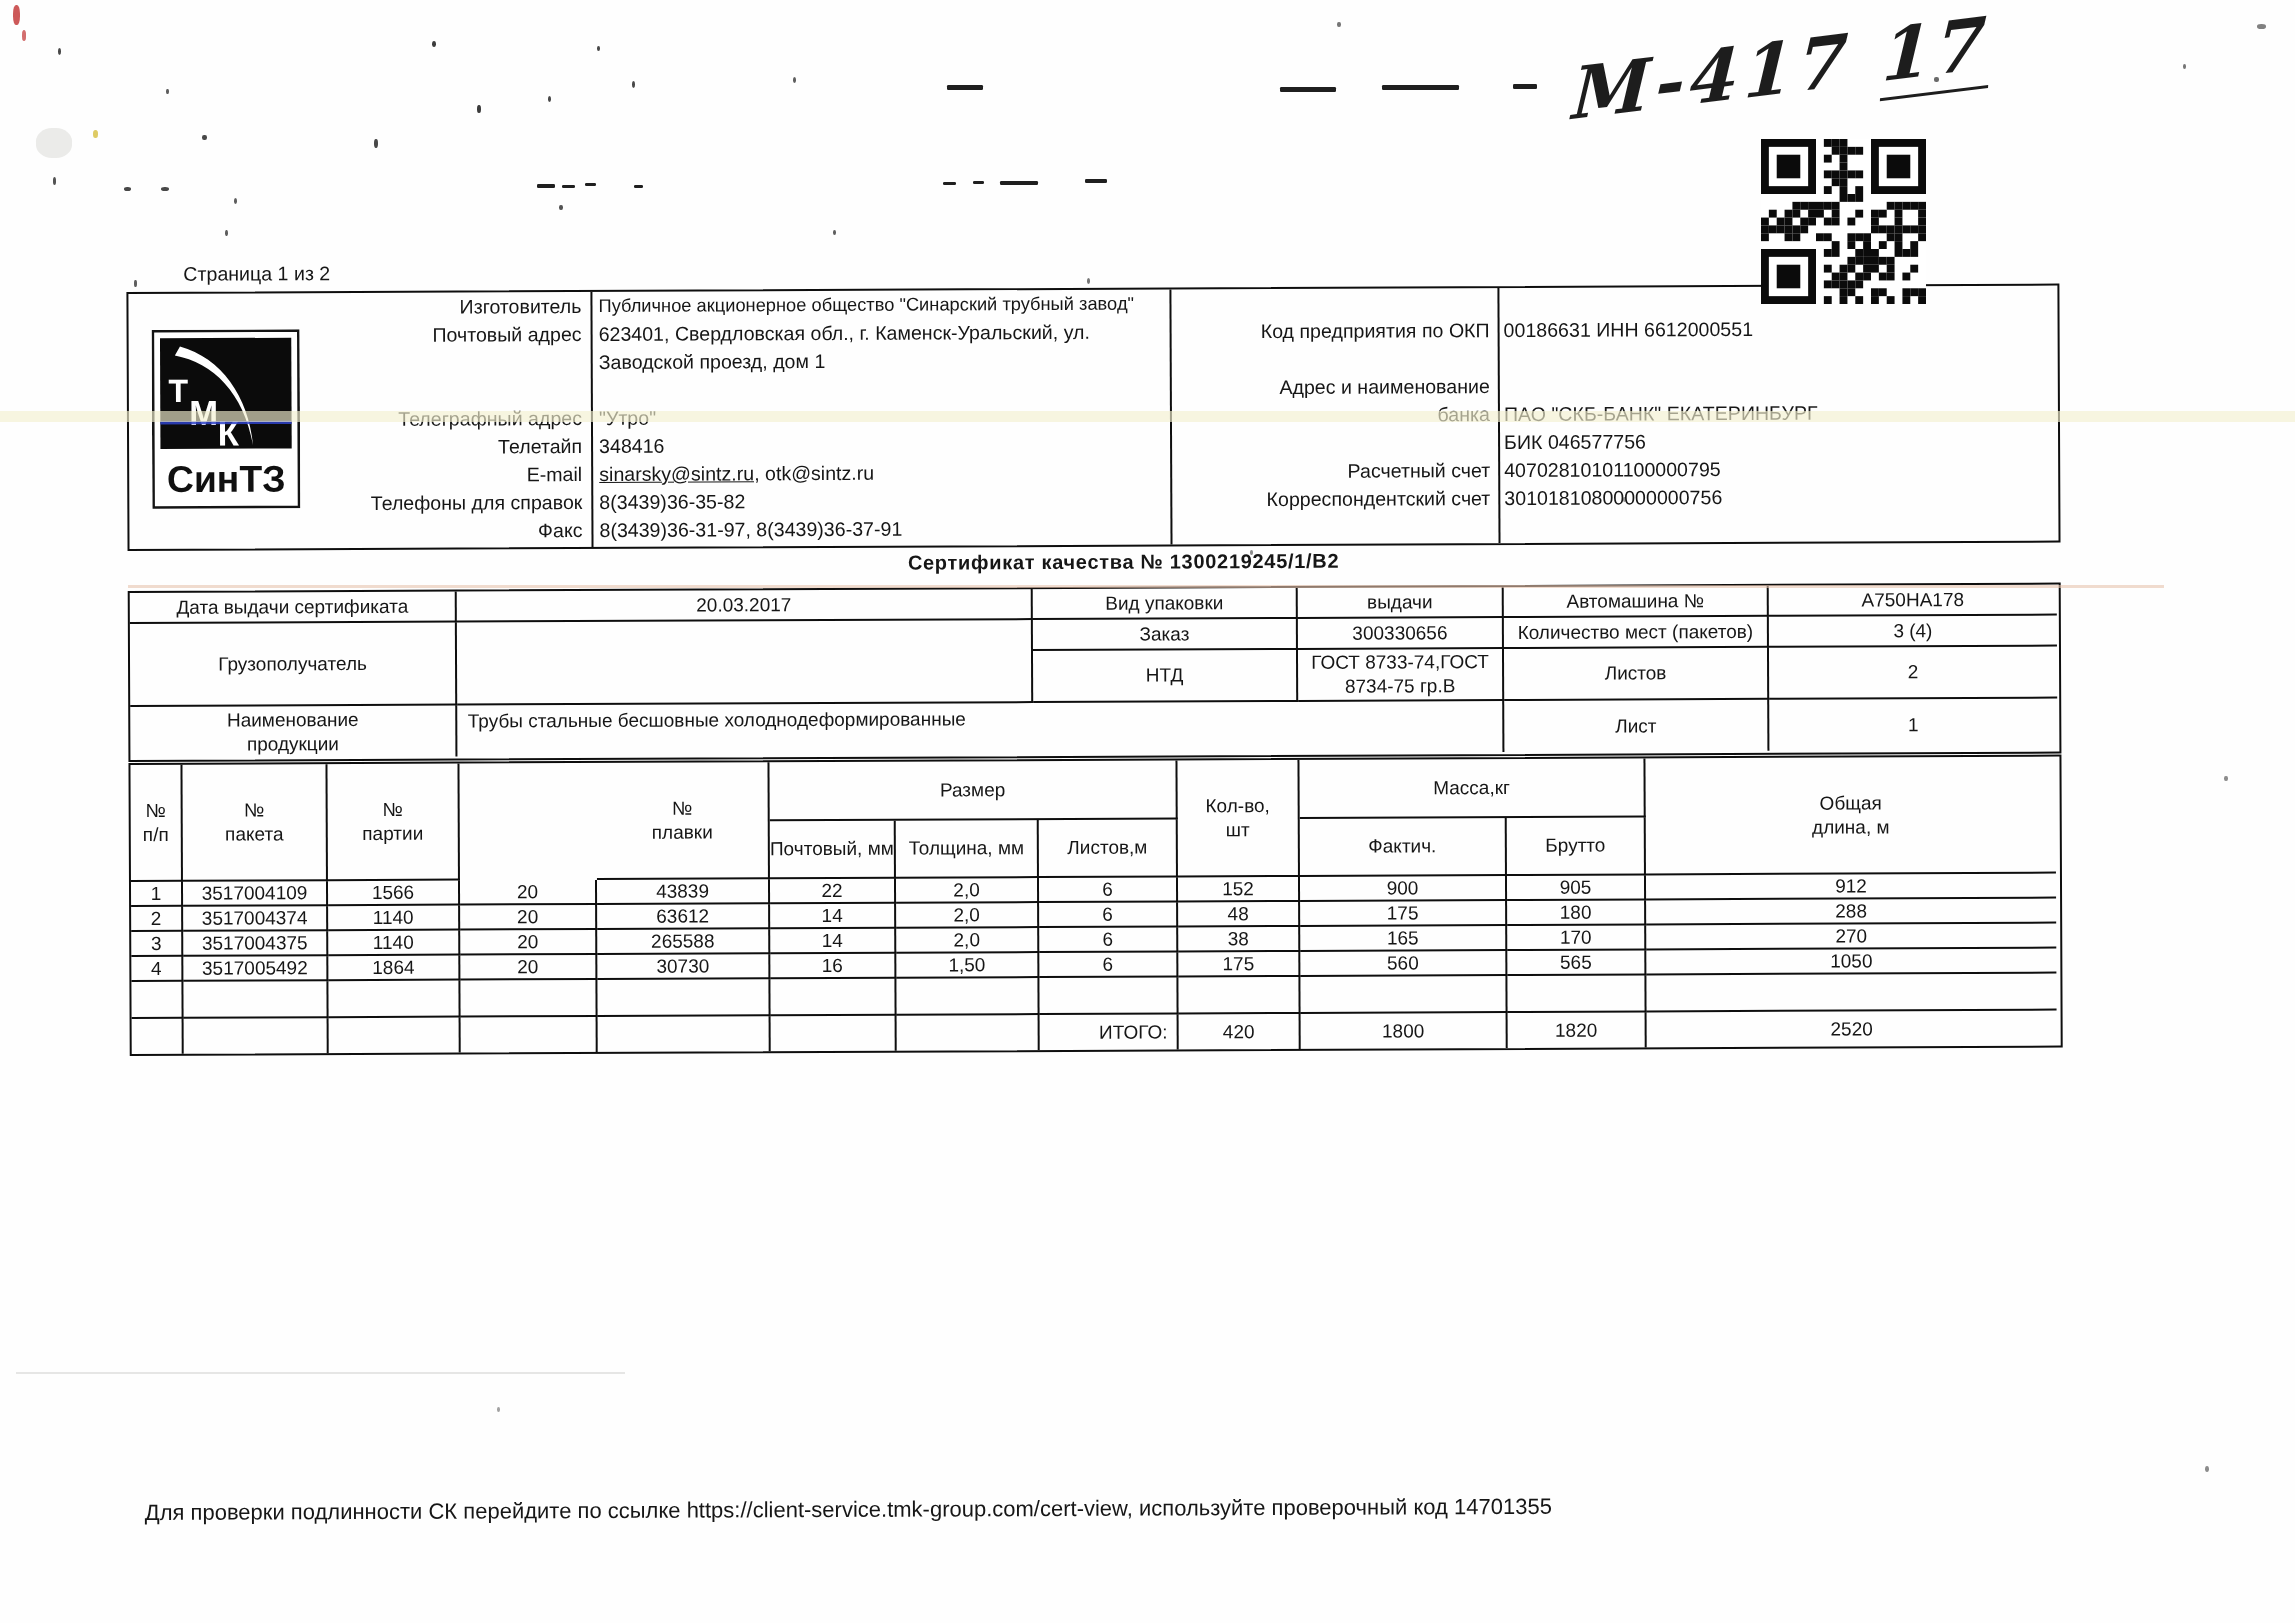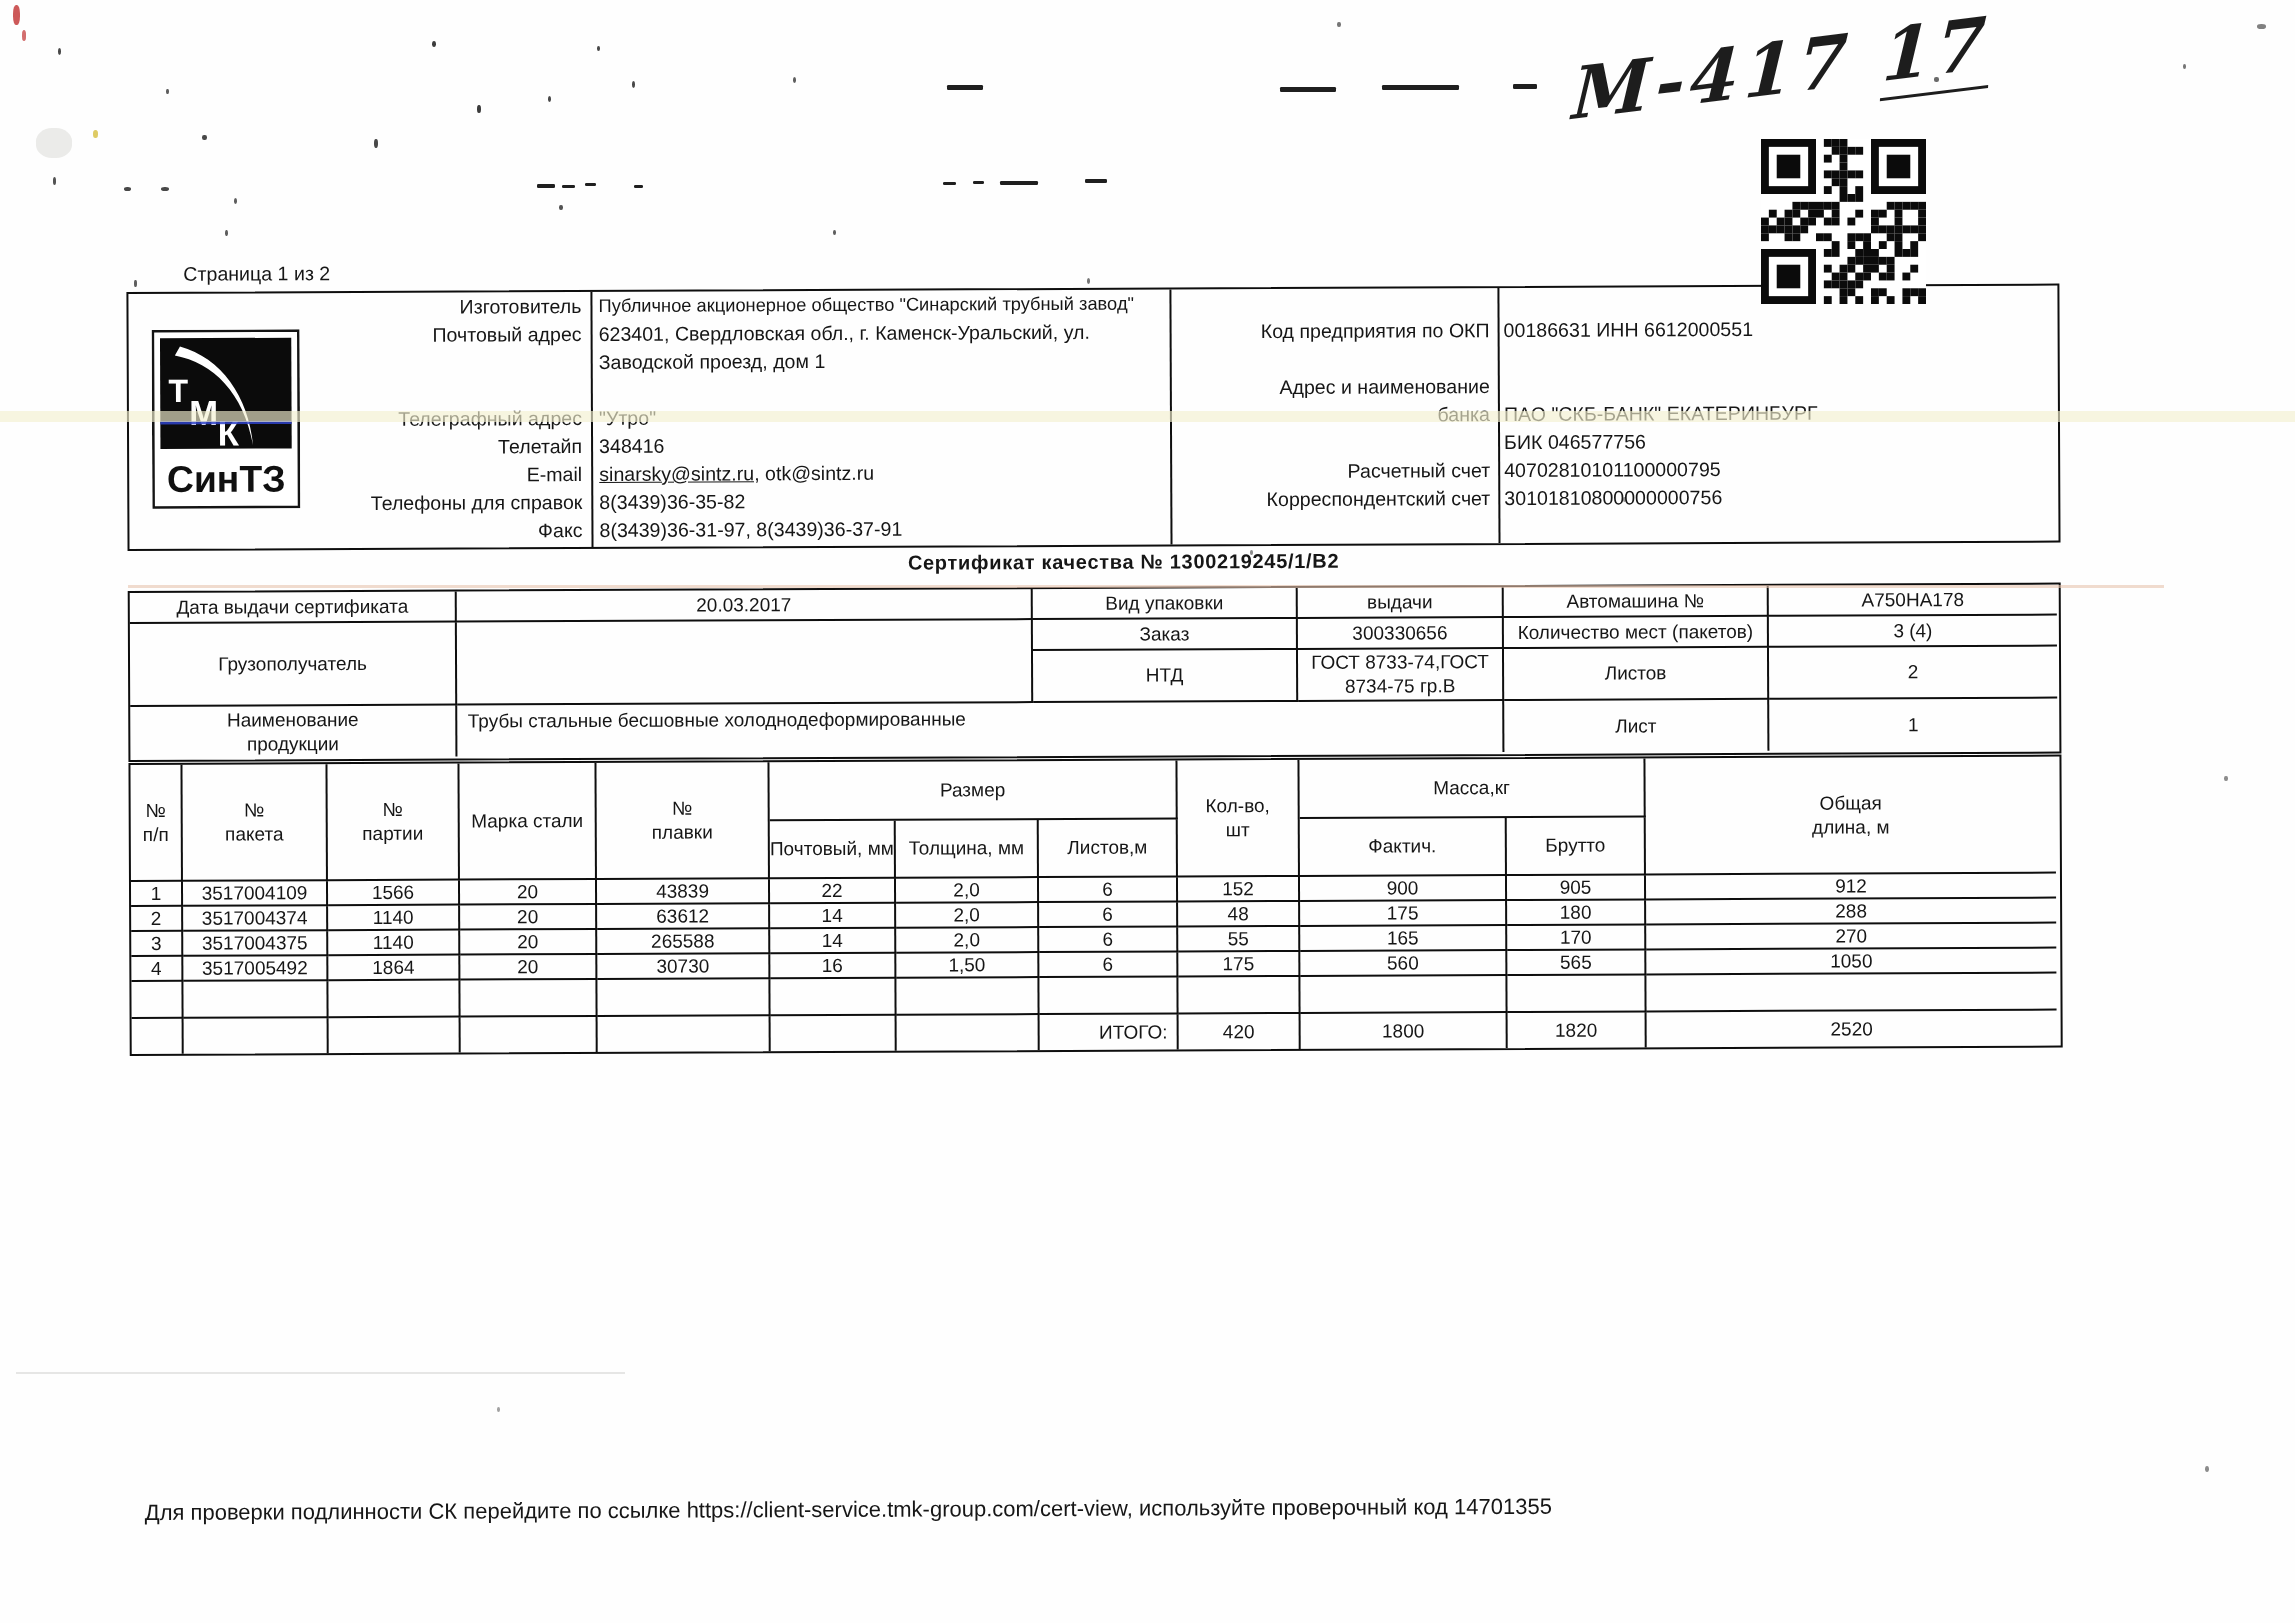--- a/index.html
+++ b/index.html
@@ -160,21 +160,20 @@
     </div>
 
     <div class="main-table">
 
       <div class="mt-cell" style="grid-area:1/1/3/2">№
 п/п</div>
       <div class="mt-cell" style="grid-area:1/2/3/3">№
 пакета</div>
       <div class="mt-cell" style="grid-area:1/3/3/4">№
 партии</div>
-      <div class="mt-cell" style="grid-area:1/4/3/5">Марка стали</div>
       <div class="mt-cell" style="grid-area:1/5/3/6">№
 плавки</div>
       <div class="mt-cell" style="grid-area:1/6/2/9">Размер</div>
       <div class="mt-cell" style="grid-area:2/6/3/7">Почтовый, мм</div>
       <div class="mt-cell" style="grid-area:2/7/3/8">Толщина, мм</div>
       <div class="mt-cell" style="grid-area:2/8/3/9">Листов,м</div>
       <div class="mt-cell" style="grid-area:1/9/3/10">Кол-во,
 шт</div>
       <div class="mt-cell" style="grid-area:1/10/2/12">Масса,кг</div>
       <div class="mt-cell" style="grid-area:2/10/3/11">Фактич.</div>
@@ -209,21 +208,21 @@
       <div class="mt-cell lc" style="grid-area:4/12/5/13">288</div>
 
       <div class="mt-cell" style="grid-area:5/1/6/2">3</div>
       <div class="mt-cell" style="grid-area:5/2/6/3">3517004375</div>
       <div class="mt-cell" style="grid-area:5/3/6/4">1140</div>
       <div class="mt-cell" style="grid-area:5/4/6/5">20</div>
       <div class="mt-cell" style="grid-area:5/5/6/6">265588</div>
       <div class="mt-cell" style="grid-area:5/6/6/7">14</div>
       <div class="mt-cell" style="grid-area:5/7/6/8">2,0</div>
       <div class="mt-cell" style="grid-area:5/8/6/9">6</div>
-      <div class="mt-cell" style="grid-area:5/9/6/10">55</div>
+      <div class="mt-cell" style="grid-area:5/9/6/10">38</div>
       <div class="mt-cell" style="grid-area:5/10/6/11">165</div>
       <div class="mt-cell" style="grid-area:5/11/6/12">170</div>
       <div class="mt-cell lc" style="grid-area:5/12/6/13">270</div>
 
       <div class="mt-cell" style="grid-area:6/1/7/2">4</div>
       <div class="mt-cell" style="grid-area:6/2/7/3">3517005492</div>
       <div class="mt-cell" style="grid-area:6/3/7/4">1864</div>
       <div class="mt-cell" style="grid-area:6/4/7/5">20</div>
       <div class="mt-cell" style="grid-area:6/5/7/6">30730</div>
       <div class="mt-cell" style="grid-area:6/6/7/7">16</div>

